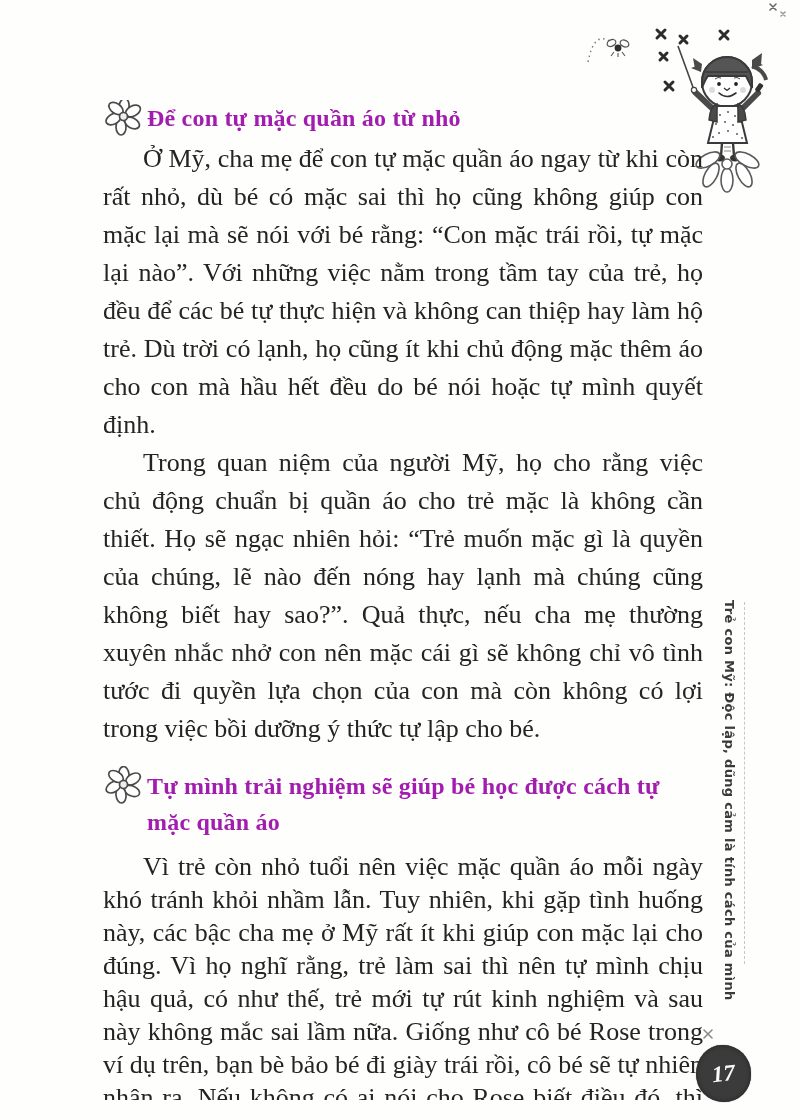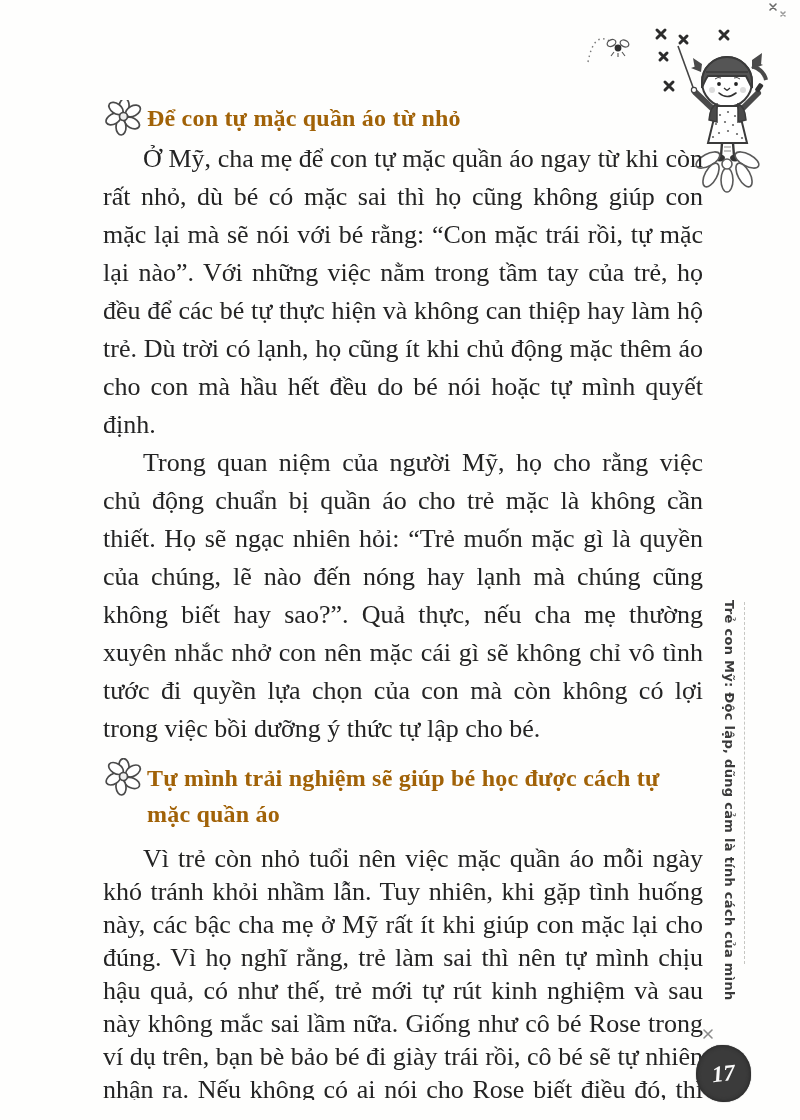--- a/index.html
+++ b/index.html
@@ -15,29 +15,29 @@
   .content {
     position:absolute; left:103px; top:100px; width:600px; height:1000px;
     overflow:hidden;
   }
   h2.heading {
     position:relative;
     font-family:"Liberation Serif", serif;
     font-weight:bold;
     font-size:24px;
     line-height:36px;
-    color:#a16207;
+    color:#a21caf;
     padding-left:44px;
     letter-spacing:0.2px;
   }
   h2.heading .flower-wrap {
     position:absolute; left:2px; top:-2px; width:38px; height:38px;
   }
   h2.h1 { margin-bottom:4px; }
-  h2.h2 { margin-top:12px; margin-bottom:10px;font-family:Liberation Serif, serif; }
+  h2.h2 { margin-top:20px; margin-bottom:10px;font-family:Liberation Serif, serif; }
   p.body {
     font-size:26px;
     line-height:38px;
     text-align:justify;
     text-indent:40px;
     color:#242424;
   }
   .sec2 p.body { line-height:33px; }
   
   .side-caption {

